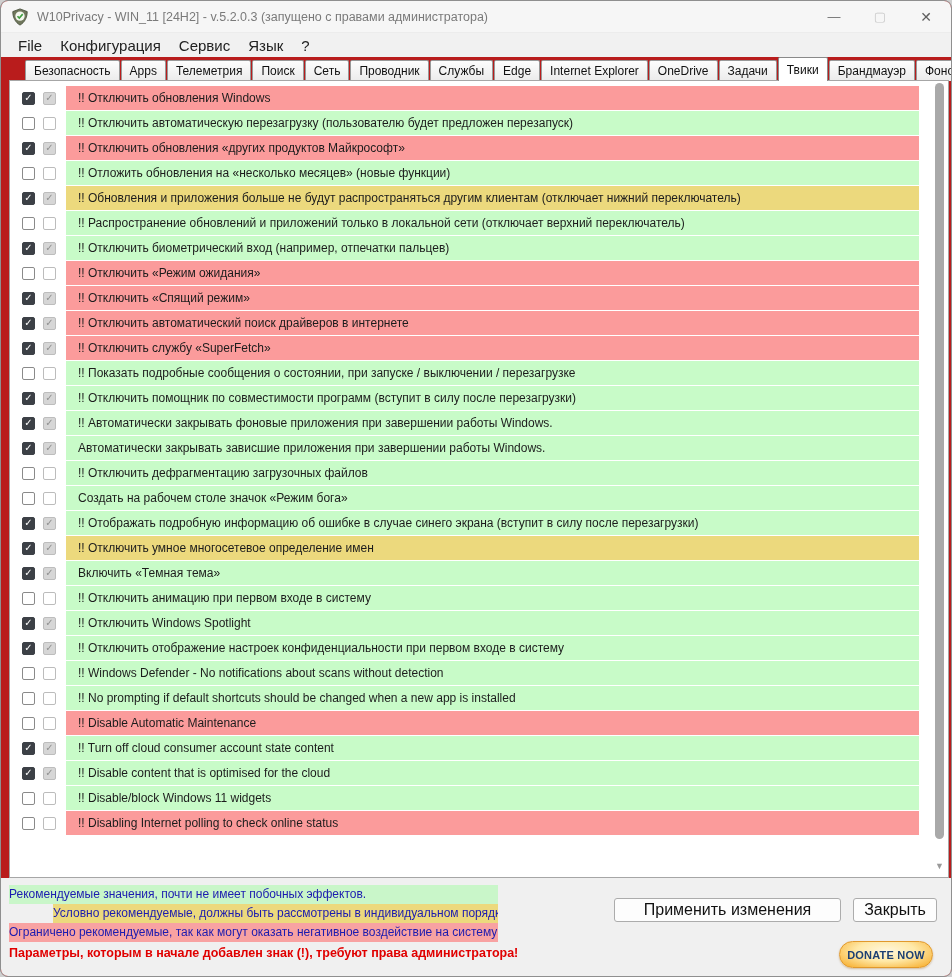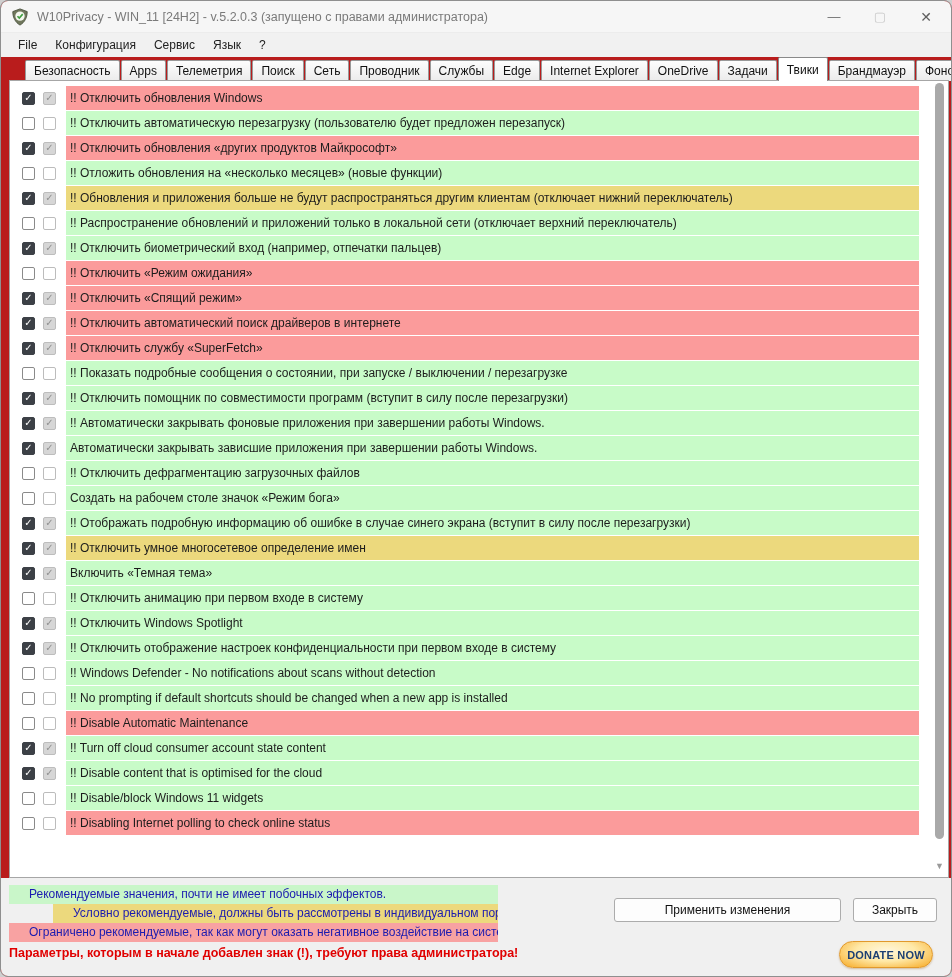--- a/index.html
+++ b/index.html
@@ -33,21 +33,21 @@
     width: 46px; height: 100%; display:flex; align-items:center; justify-content:center;
     font-size: 13px; color:#6f6f6f;
   }
   .win-btn.max { color:#c8c8c8; }
   .win-btn.close { font-size: 14px; color:#5f5f5f; margin-right:2px; }
   
   .menubar {
     position: absolute; left:0; top:32px; width:100%; height:24px;
     background:#f1f1f1; display:flex; align-items:center; padding-left:8px;
   }
-  .menu-item { font-size:12px; color:#222; padding:3px 9px; }
+  .menu-item { font-size:15px; color:#222; padding:3px 9px; }
   
   .tabstrip {
     position:absolute; left:24px; top:56px; width:936px; height:24px;
     display:flex; align-items:flex-end;
   }
   .tab {
     font-size:12px; color:#111; background:linear-gradient(#fdfdfd,#ebebeb);
     border:1px solid #999; border-bottom:none;
     padding:0 8px; height:21px; line-height:21px; margin-right:1px;
     border-radius:2px 2px 0 0; white-space:nowrap;
@@ -68,48 +68,48 @@
     flex:none; display:flex; align-items:center; justify-content:center;
     font-size:10px; line-height:1; color:#fff; border-radius:2px;
   }
   .cb.second { border-color:#bcbcbc; }
   .cb.first { margin-left:12px; }
   .cb.second { margin-left:8px; }
   .cb.checked.first { background:#3c4046; border-color:#3c4046; }
   .cb.checked.second { background:#d6d6d6; border-color:#bdbdbd; color:#909090; }
   .bar {
     margin-left:10px; width:853px; height:24px; line-height:24px;
-    font-size:12px; color:#1c1c1c; padding-left:4px;
+    font-size:12px; color:#1c1c1c; padding-left:12px;
     white-space:nowrap; overflow:hidden;
   }
   
   .scrollbar {
     position:absolute; right:2px; top:0; width:13px; height:100%;
   }
   .scroll-thumb {
     position:absolute; left:2px; top:2px; width:9px; height:756px;
     background:#a9a9a9; border-radius:5px;
   }
   .scroll-down {
     position:absolute; left:1px; bottom:6px; width:11px; text-align:center;
     font-size:9px; color:#9a9a9a;
   }
   
   .footer { position:absolute; left:0; top:877px; width:100%; height:100px; background:#f0f0f0; }
   .legend { position:absolute; left:8px; top:7px; width:489px; }
   .legend-item {
-    height:19px; line-height:19px; font-size:12px; padding-left:20px;
+    height:19px; line-height:19px; font-size:12px; padding-left:0;
     white-space:nowrap; overflow:hidden;
   }
   .legend-warning {
     position:absolute; left:8px; top:68px; font-size:12.5px; font-weight:bold;
   }
   .btn {
     position:absolute; top:20px; height:24px; background:#fdfdfd;
-    border:1px solid #acacac; border-radius:3px; font-size:12px; color:#111;
+    border:1px solid #acacac; border-radius:3px; font-size:16px; color:#111;
     display:flex; align-items:center; justify-content:center;
     font-family:"Liberation Sans", sans-serif;
   }
   .btn-apply { left:613px; width:227px; }
   .btn-close { left:852px; width:84px; }
   .donate-text {
     position:absolute; left:600px; top:53px; font-size:12.5px; font-weight:bold;
     line-height:16px;
   }
   .donate-btn {

